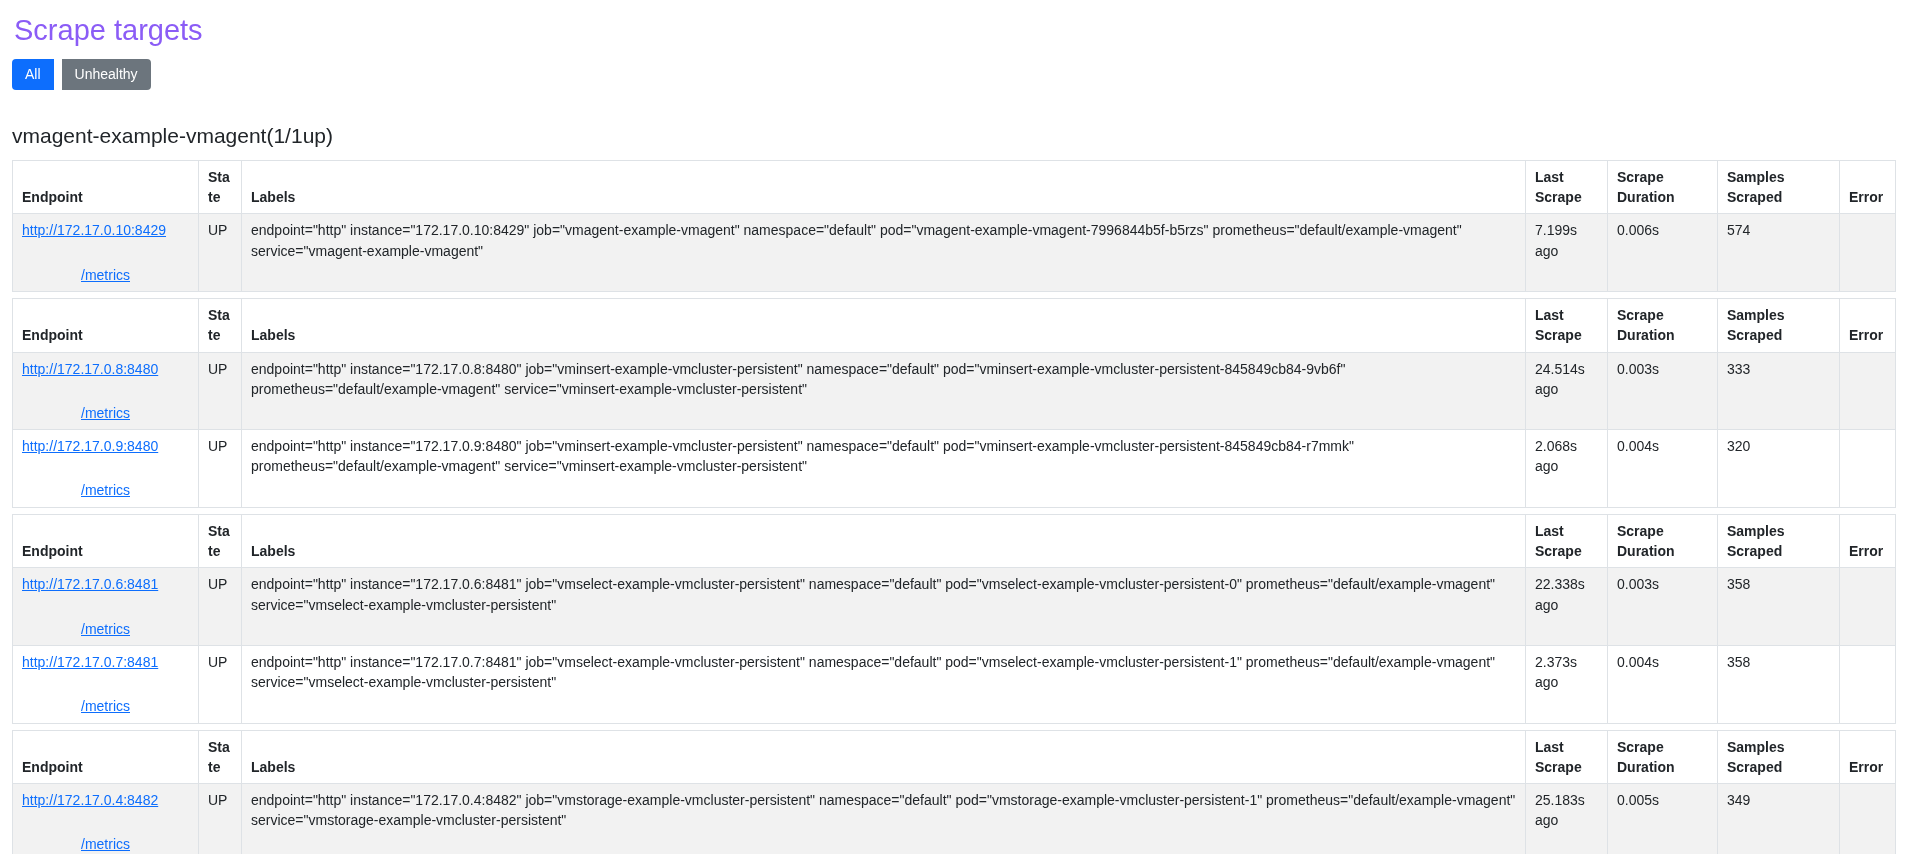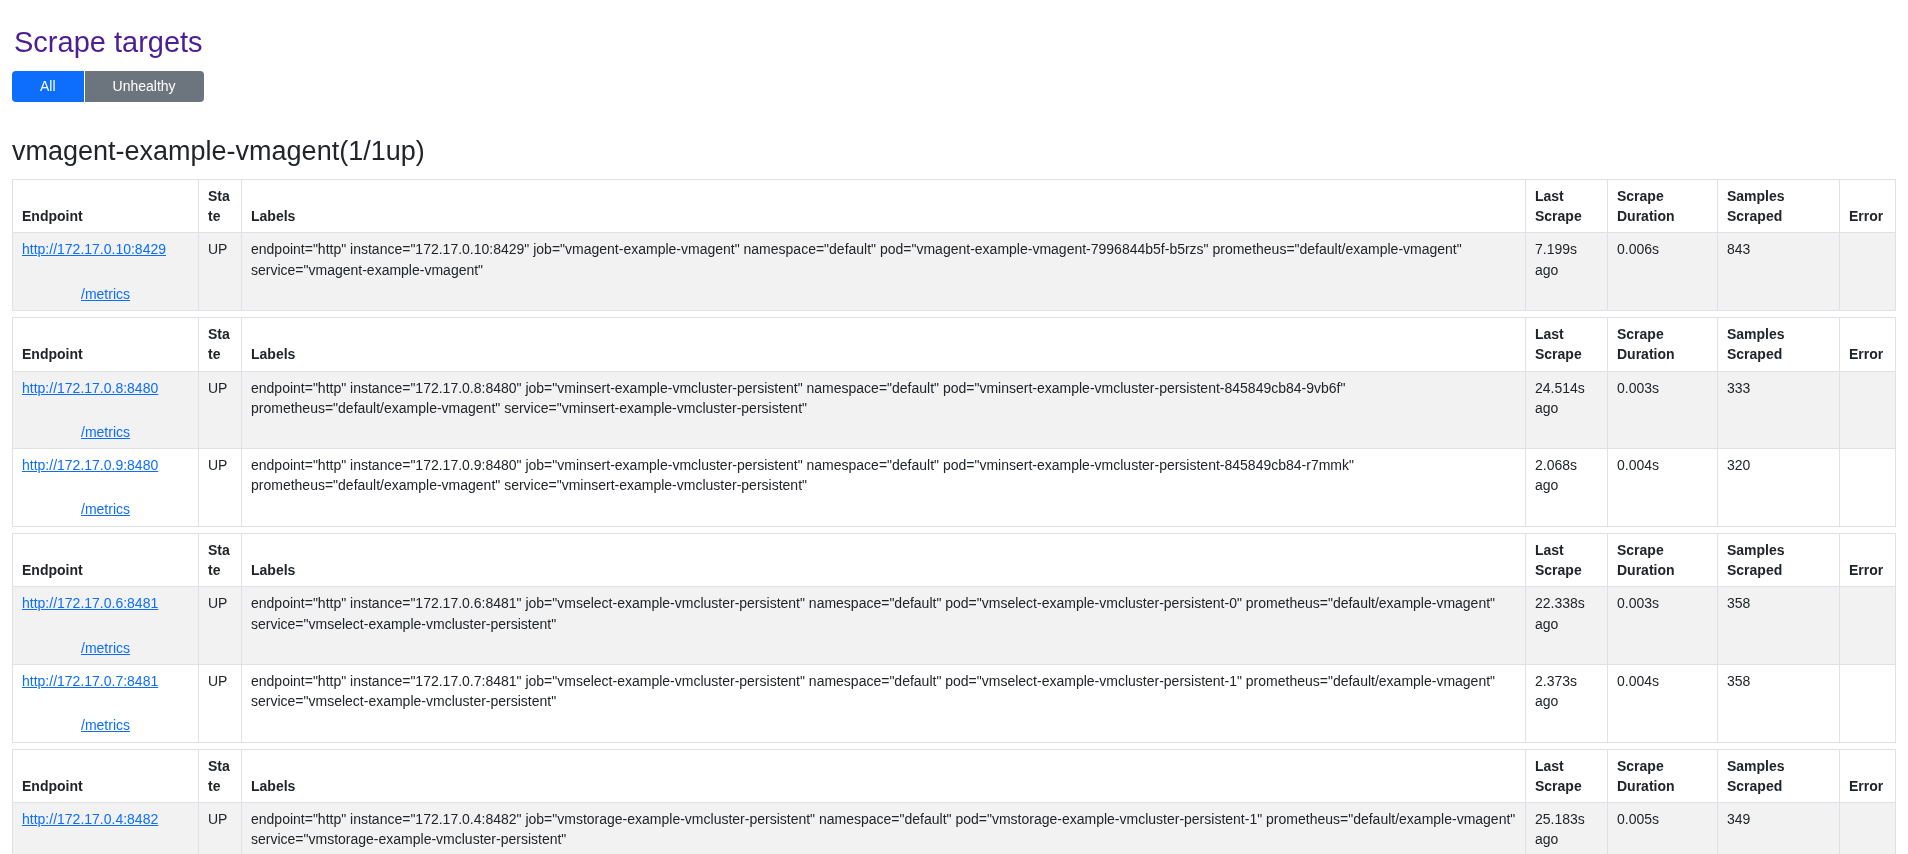--- a/index.html
+++ b/index.html
@@ -7,39 +7,39 @@
   body {
     font-family: "Liberation Sans", sans-serif;
     color: #212529;
     font-size: 14px;
   }
   .container { padding: 6px 12px 40px 12px; width: 100%; }
 
   h1.page-title {
     font-size: 29px;
     font-weight: 500;
-    margin: 20px 0 12px 2px;
-    color: #4c1d95;
+    margin: 8px 0 12px 2px;
+    color: #8b5cf6;
   }
 
   .btn-group { display: inline-flex; margin: 0 0 14px 0; }
   .btn {
     border: none;
     color: #fff;
     font-size: 14px;
     font-family: inherit;
-    padding: 7px 28px;
+    padding: 7px 13px;
     line-height: 1.2;
     cursor: pointer;
   }
   .btn-all { background: #0d6efd; border-radius: 4px 0 0 4px; }
-  .btn-unhealthy { background: #6c757d; border-radius: 0 4px 4px 0; margin-left: 1px; }
+  .btn-unhealthy { background: #6c757d; border-radius: 0 4px 4px 0; margin-left: 8px; }
 
   h2.job-heading {
-    font-size: 27px;
+    font-size: 21px;
     font-weight: 400;
     margin: 20px 0 12px 0;
     color: #212529;
   }
 
   table.scrape-table {
     border-collapse: collapse;
     width: 100%;
     table-layout: fixed;
     margin-bottom: 6px;
@@ -106,21 +106,21 @@
       </thead>
       <tbody>
         <tr>
           <td>
             <a href="#" class="endpoint-link"><span>http://172.17.0.10:8429</span><span class="ep-path">/metrics</span></a>
           </td>
           <td>UP</td>
           <td>endpoint="http" instance="172.17.0.10:8429" job="vmagent-example-vmagent" namespace="default" pod="vmagent-example-vmagent-7996844b5f-b5rzs" prometheus="default/example-vmagent" service="vmagent-example-vmagent"</td>
           <td>7.199s ago</td>
           <td>0.006s</td>
-          <td>843</td>
+          <td>574</td>
           <td></td>
         </tr>
       </tbody>
     </table>
   </section>
 
   
   <section>
     <table class="scrape-table">
       <colgroup>

